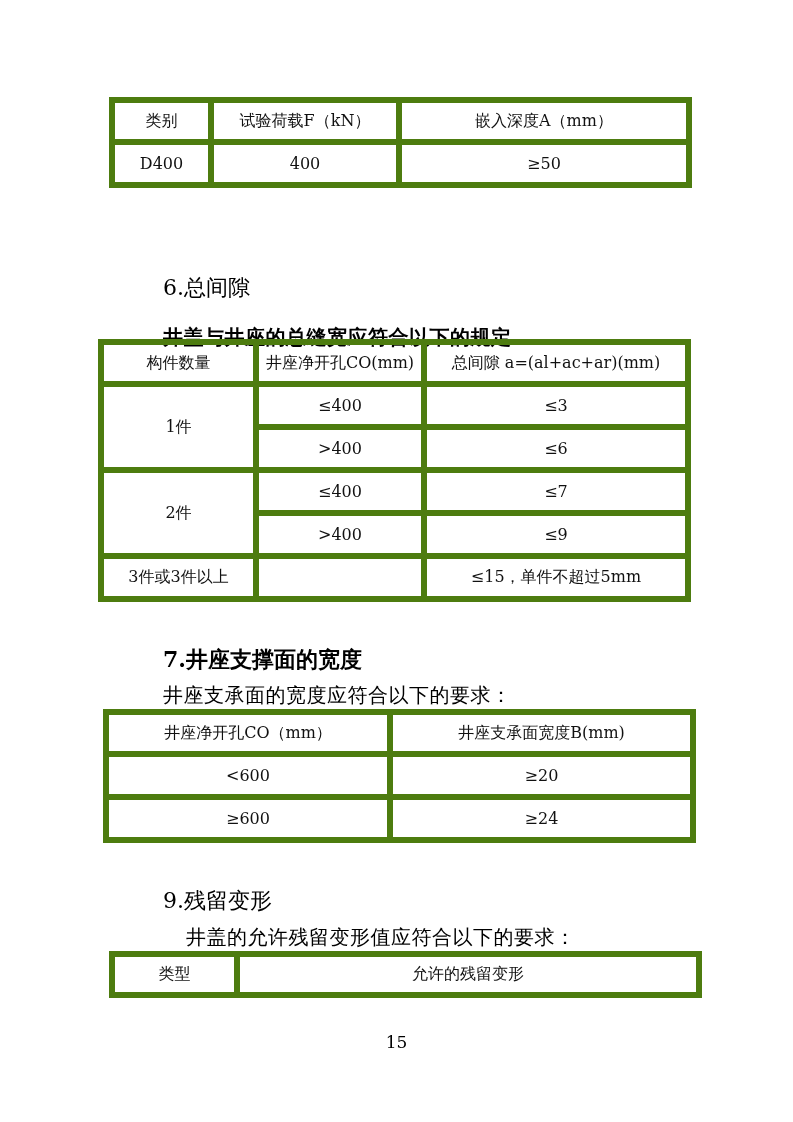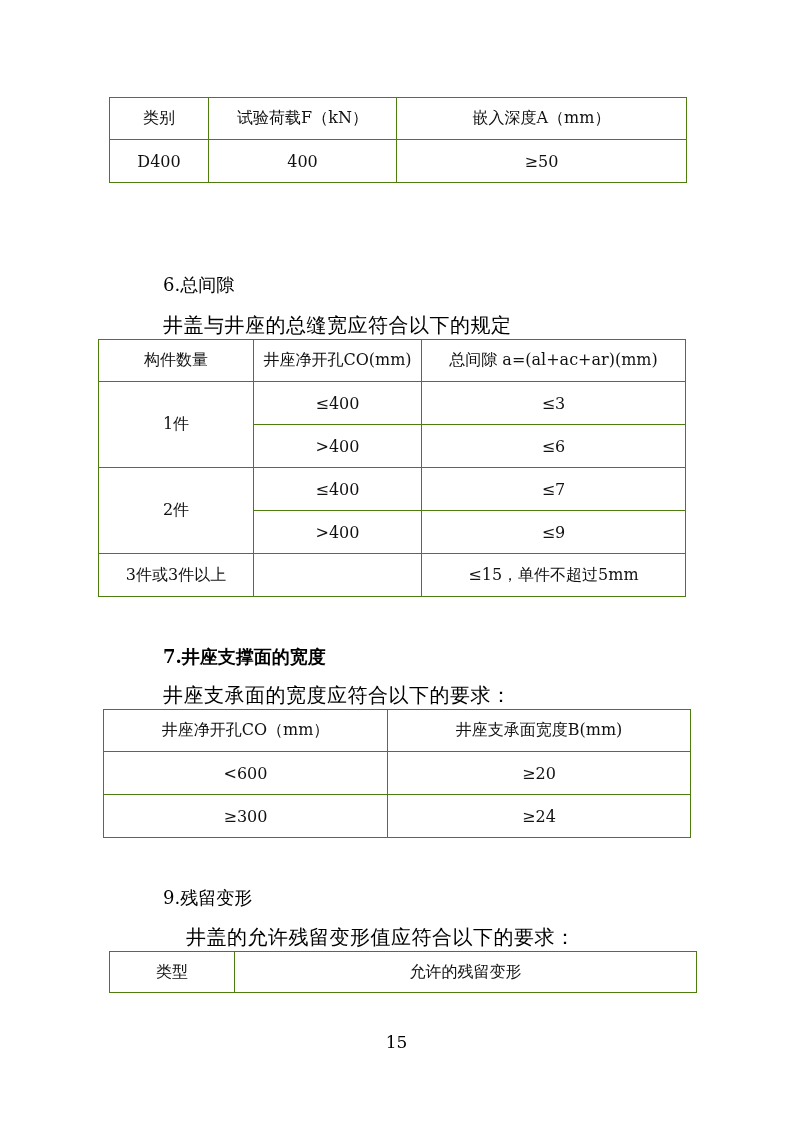--- a/index.html
+++ b/index.html
@@ -1,22 +1,22 @@
 <!DOCTYPE html>
 <html><head>
 <meta charset="utf-8">
 <style>
   html, body { margin:0; padding:0; background:#ffffff; }
   body { width:793px; height:1122px; position:relative; overflow:hidden;
          font-family:"DejaVu Serif","Liberation Serif",serif; color:#000; }
   .abs { position:absolute; }
   table { border-collapse:collapse; position:absolute; table-layout:fixed; }
-  td { border:1px solid #4d7c0f; text-align:center; vertical-align:middle;
+  td { border:6px solid #4d7c0f; text-align:center; vertical-align:middle;
        font-size:16px; padding:0; color:#111; }
-  .heading { font-size:18px; white-space:nowrap; }
+  .heading { font-size:22px; white-space:nowrap; }
   .para { font-size:20px; white-space:nowrap; letter-spacing:0.5px; }
   .pagenum { font-size:17px; width:793px; text-align:center; }
 </style>
 </head>
 <body>
 
 <table style="left:109px; top:97px; width:577px;">
   <colgroup>
       <col style="width:99px">
       <col style="width:188px">
@@ -30,21 +30,21 @@
   </tr>
   <tr style="height:43px">
     <td>D400</td>
     <td>400</td>
     <td>≥50</td>
   </tr>
 </tbody>
   </table>
 
 <div class="abs heading" style="left:163px; top:273px;">6.总间隙</div>
-<div class="abs para" style="left:163px; top:312px;">井盖与井座的总缝宽应符合以下的规定</div>
+<div class="abs para" style="left:163px; top:324px;font-weight:bold;">井盖与井座的总缝宽应符合以下的规定</div>
 
 <table style="left:98px; top:339px; width:587px;">
   <colgroup>
       <col style="width:155px">
       <col style="width:168px">
       <col style="width:264px">
     </colgroup>
   <tbody>
       <tr style="height:42px">
     <td>构件数量</td>
@@ -88,21 +88,21 @@
   <tbody>
       <tr style="height:42px">
     <td>井座净开孔CO（mm）</td>
     <td>井座支承面宽度B(mm)</td>
   </tr>
   <tr style="height:43px">
     <td>&lt;600</td>
     <td>≥20</td>
   </tr>
   <tr style="height:43px">
-    <td>≥300</td>
+    <td>≥600</td>
     <td>≥24</td>
   </tr>
 </tbody>
   </table>
 
 <div class="abs heading" style="left:163px; top:886px;">9.残留变形</div>
 <div class="abs para" style="left:178px; top:924px;margin-left:8px;">井盖的允许残留变形值应符合以下的要求：</div>
 
 <table style="left:109px; top:951px; width:587px;">
   <colgroup>

